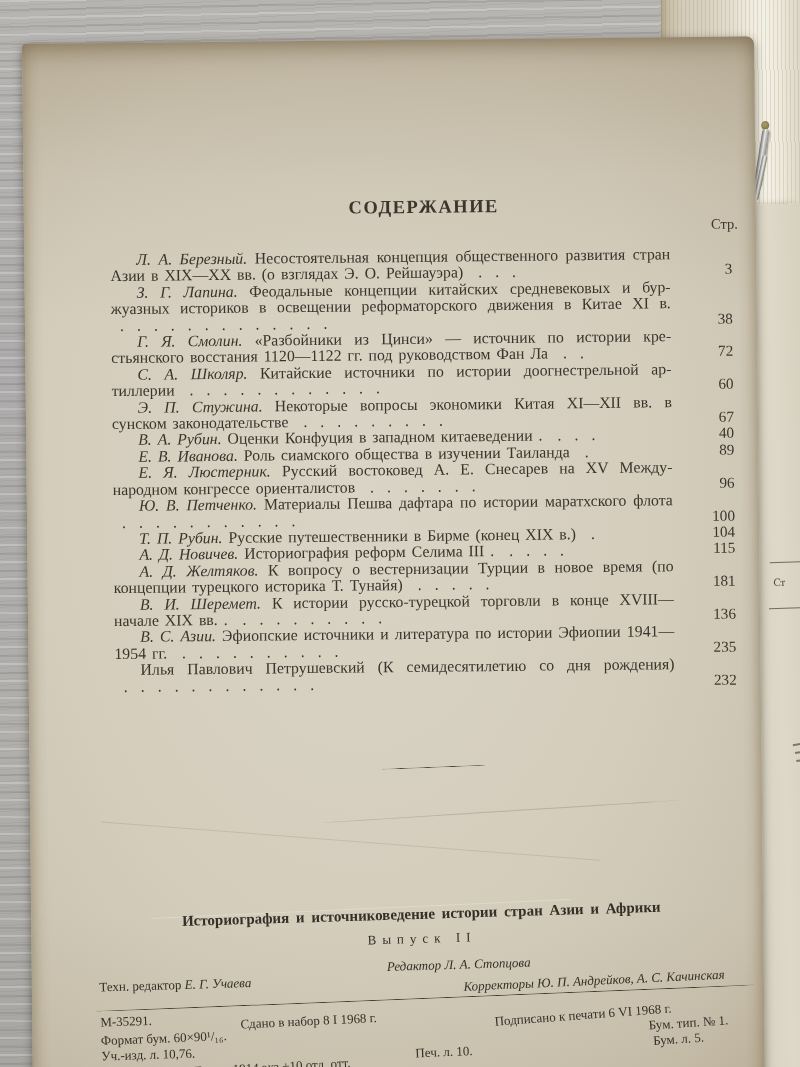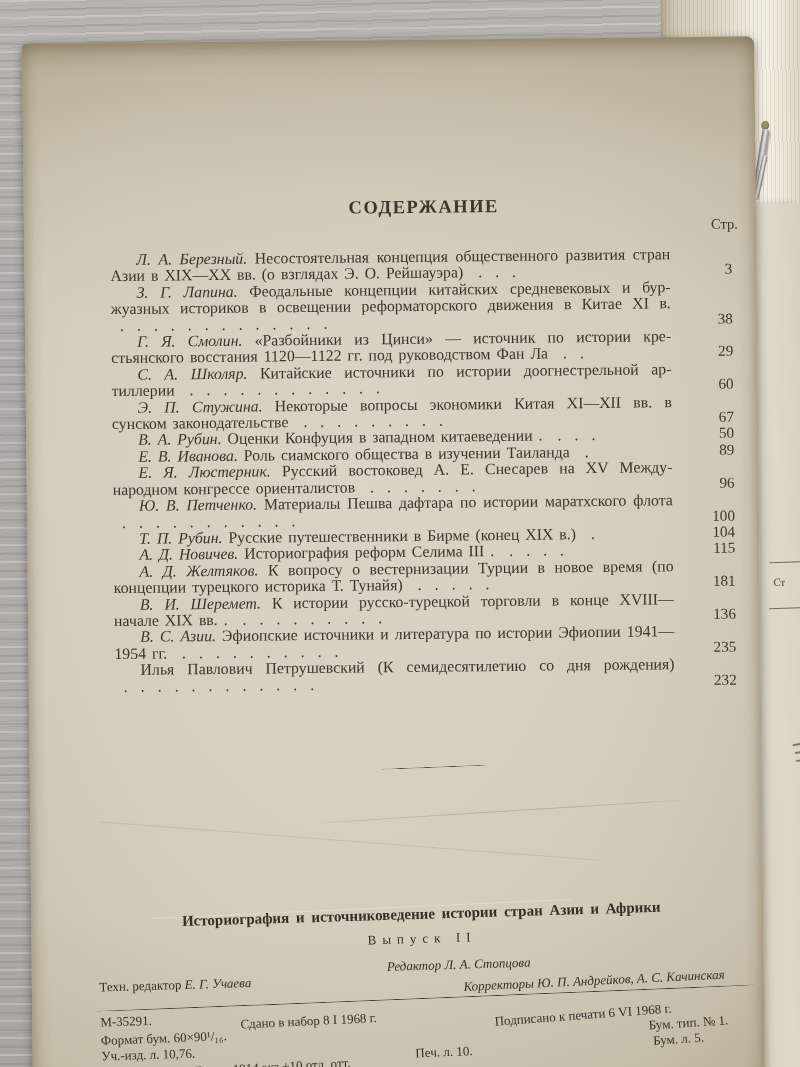--- a/index.html
+++ b/index.html
@@ -120,39 +120,39 @@
         <div class="entry">
         <span class="author">З. Г. Лапина.</span>
         <span class="etext">Феодальные концепции китайских средневековых и бур­жуазных историков в освещении реформаторского движения в Китае XI в.</span>
         <span class="dots">.............</span>
         <span class="pagenum">38</span>
       </div>
         <div class="entry">
         <span class="author">Г. Я. Смолин.</span>
         <span class="etext">«Разбойники из Цинси» — источник по истории кре­стьянского восстания 1120—1122 гг. под руководством Фан Ла</span>
         <span class="dots">..</span>
-        <span class="pagenum">29</span>
+        <span class="pagenum">72</span>
       </div>
         <div class="entry">
         <span class="author">С. А. Школяр.</span>
         <span class="etext">Китайские источники по истории доогнестрельной ар­тиллерии</span>
         <span class="dots">............</span>
         <span class="pagenum">60</span>
       </div>
         <div class="entry">
         <span class="author">Э. П. Стужина.</span>
         <span class="etext">Некоторые вопросы экономики Китая XI—XII вв. в сунском законодательстве</span>
         <span class="dots">.........</span>
         <span class="pagenum">67</span>
       </div>
         <div class="entry">
         <span class="author">В. А. Рубин.</span>
         <span class="etext">Оценки Конфуция в западном китаеведении .</span>
         <span class="dots">...</span>
-        <span class="pagenum">50</span>
+        <span class="pagenum">40</span>
       </div>
         <div class="entry">
         <span class="author">Е. В. Иванова.</span>
         <span class="etext">Роль сиамского общества в изучении Таиланда</span>
         <span class="dots">.</span>
         <span class="pagenum">89</span>
       </div>
         <div class="entry">
         <span class="author">Е. Я. Люстерник.</span>
         <span class="etext">Русский востоковед А. Е. Снесарев на XV Между­народном конгрессе ориенталистов</span>

